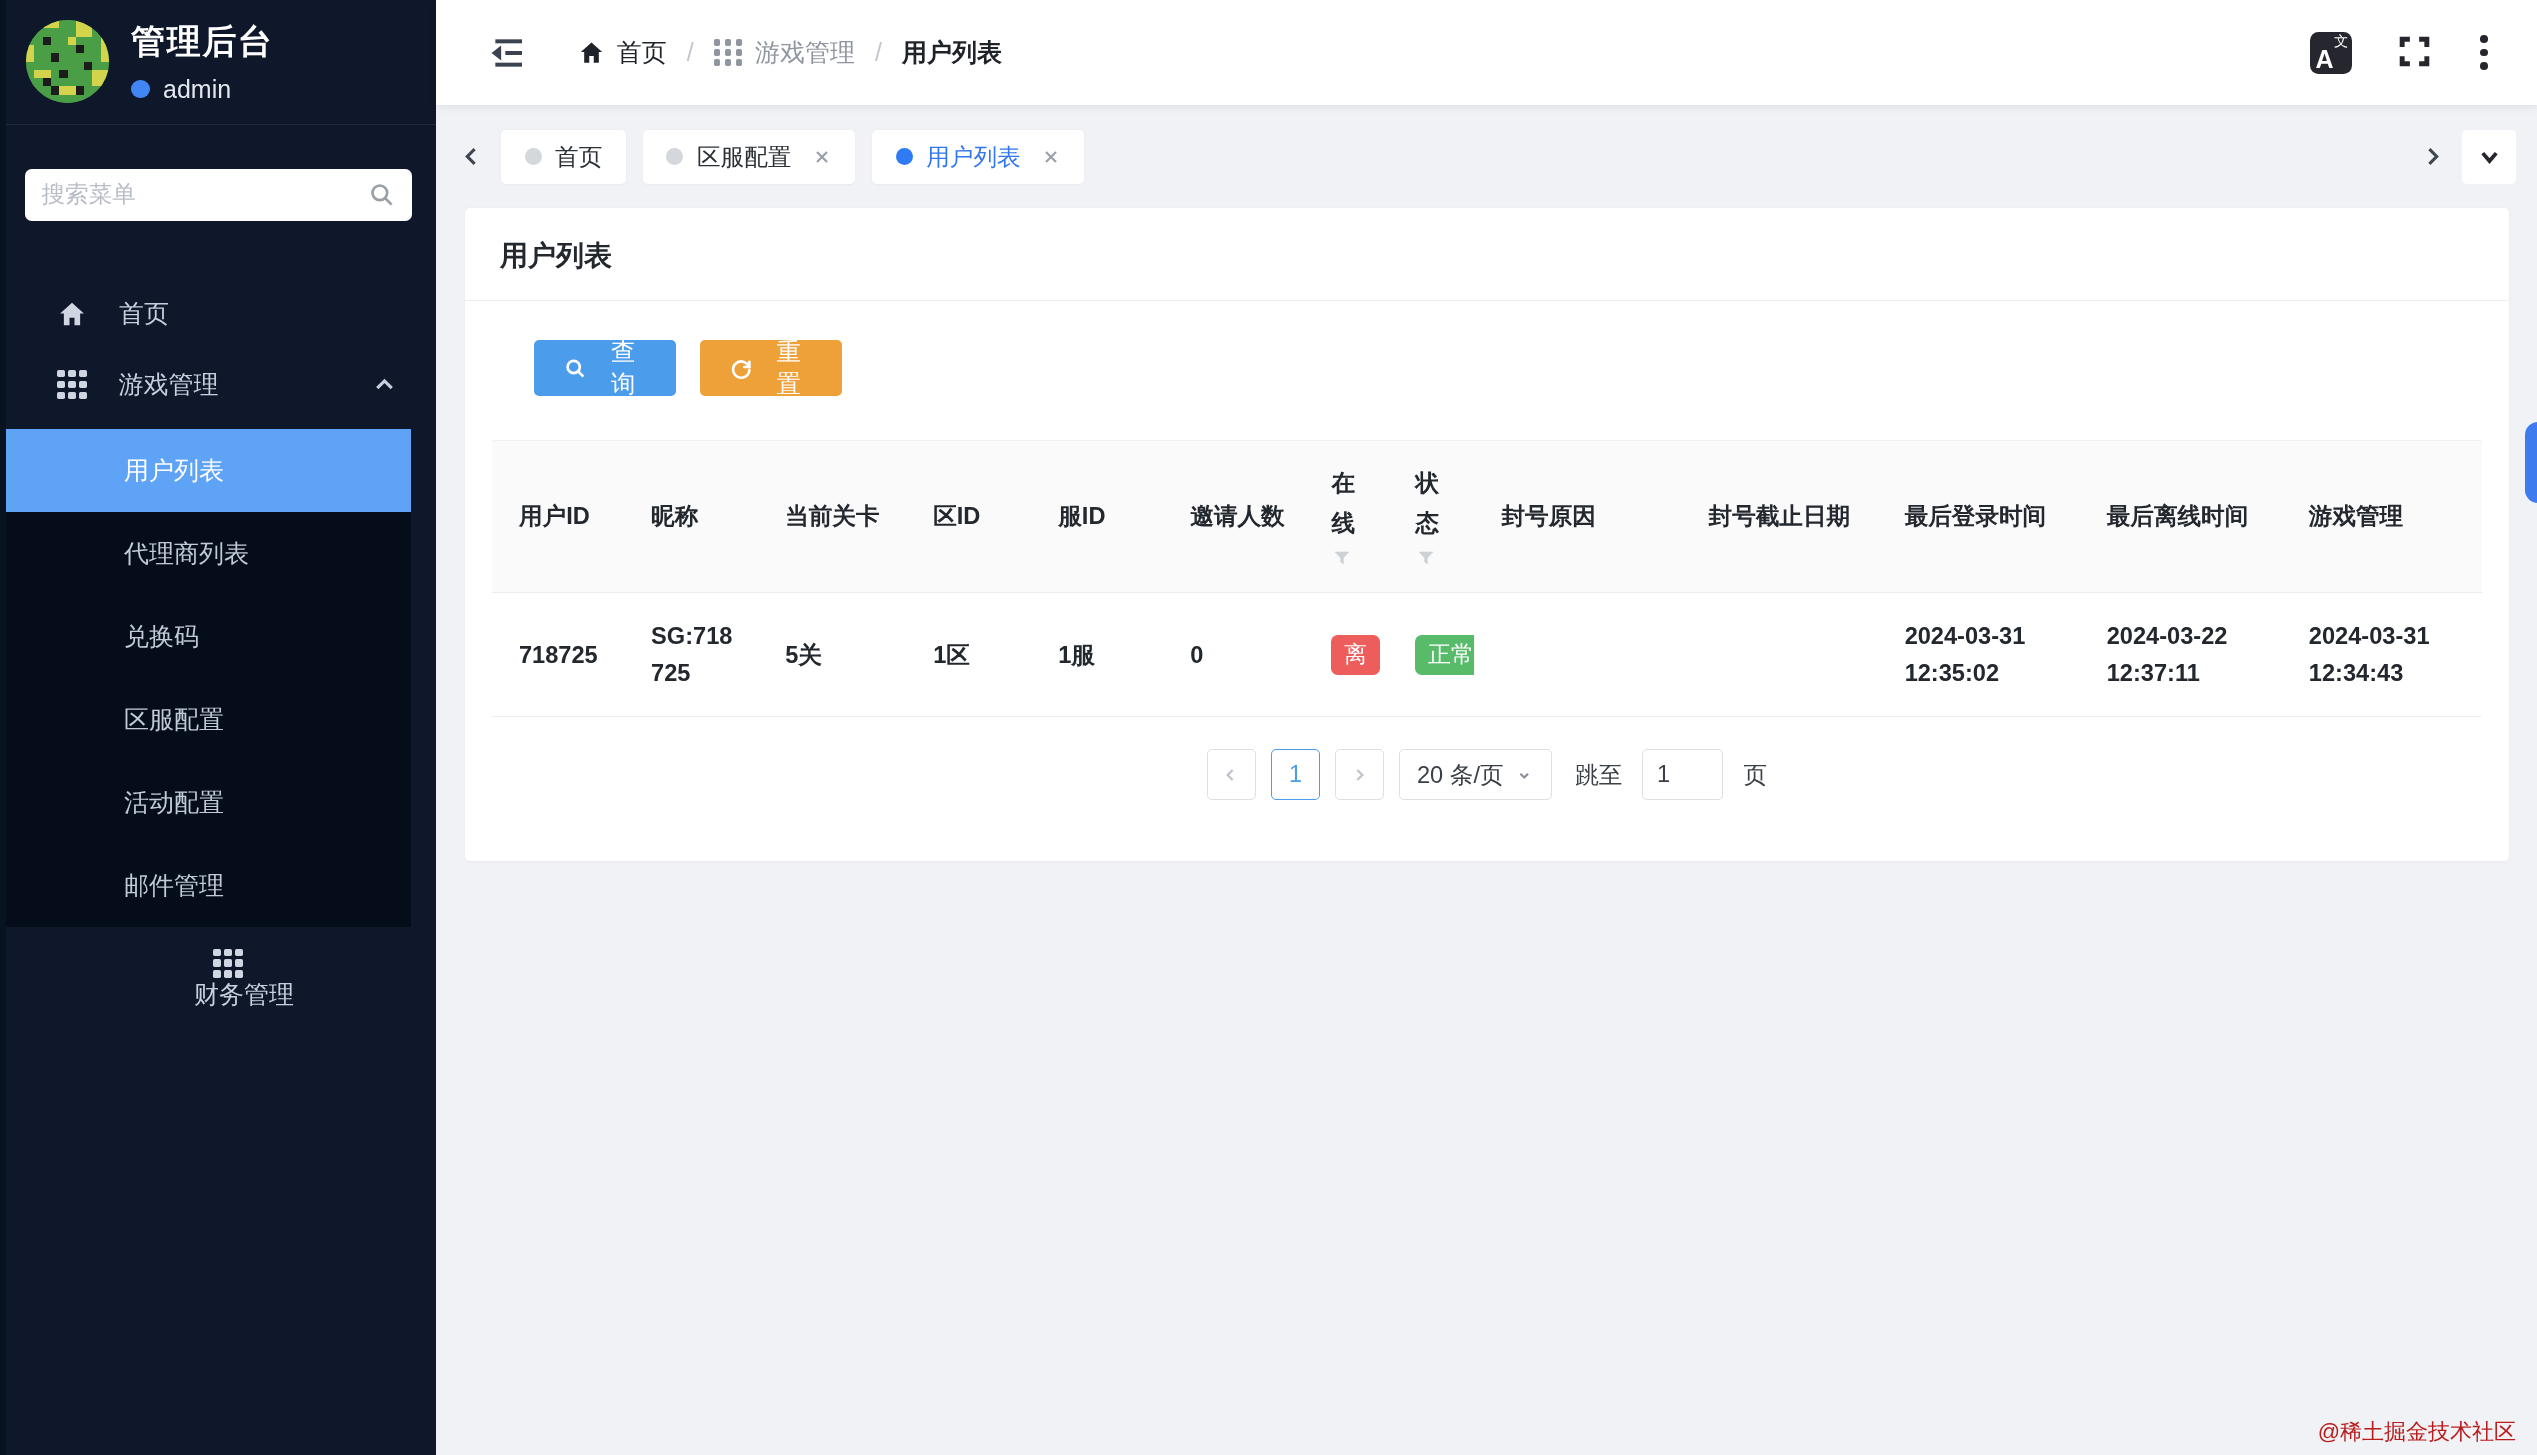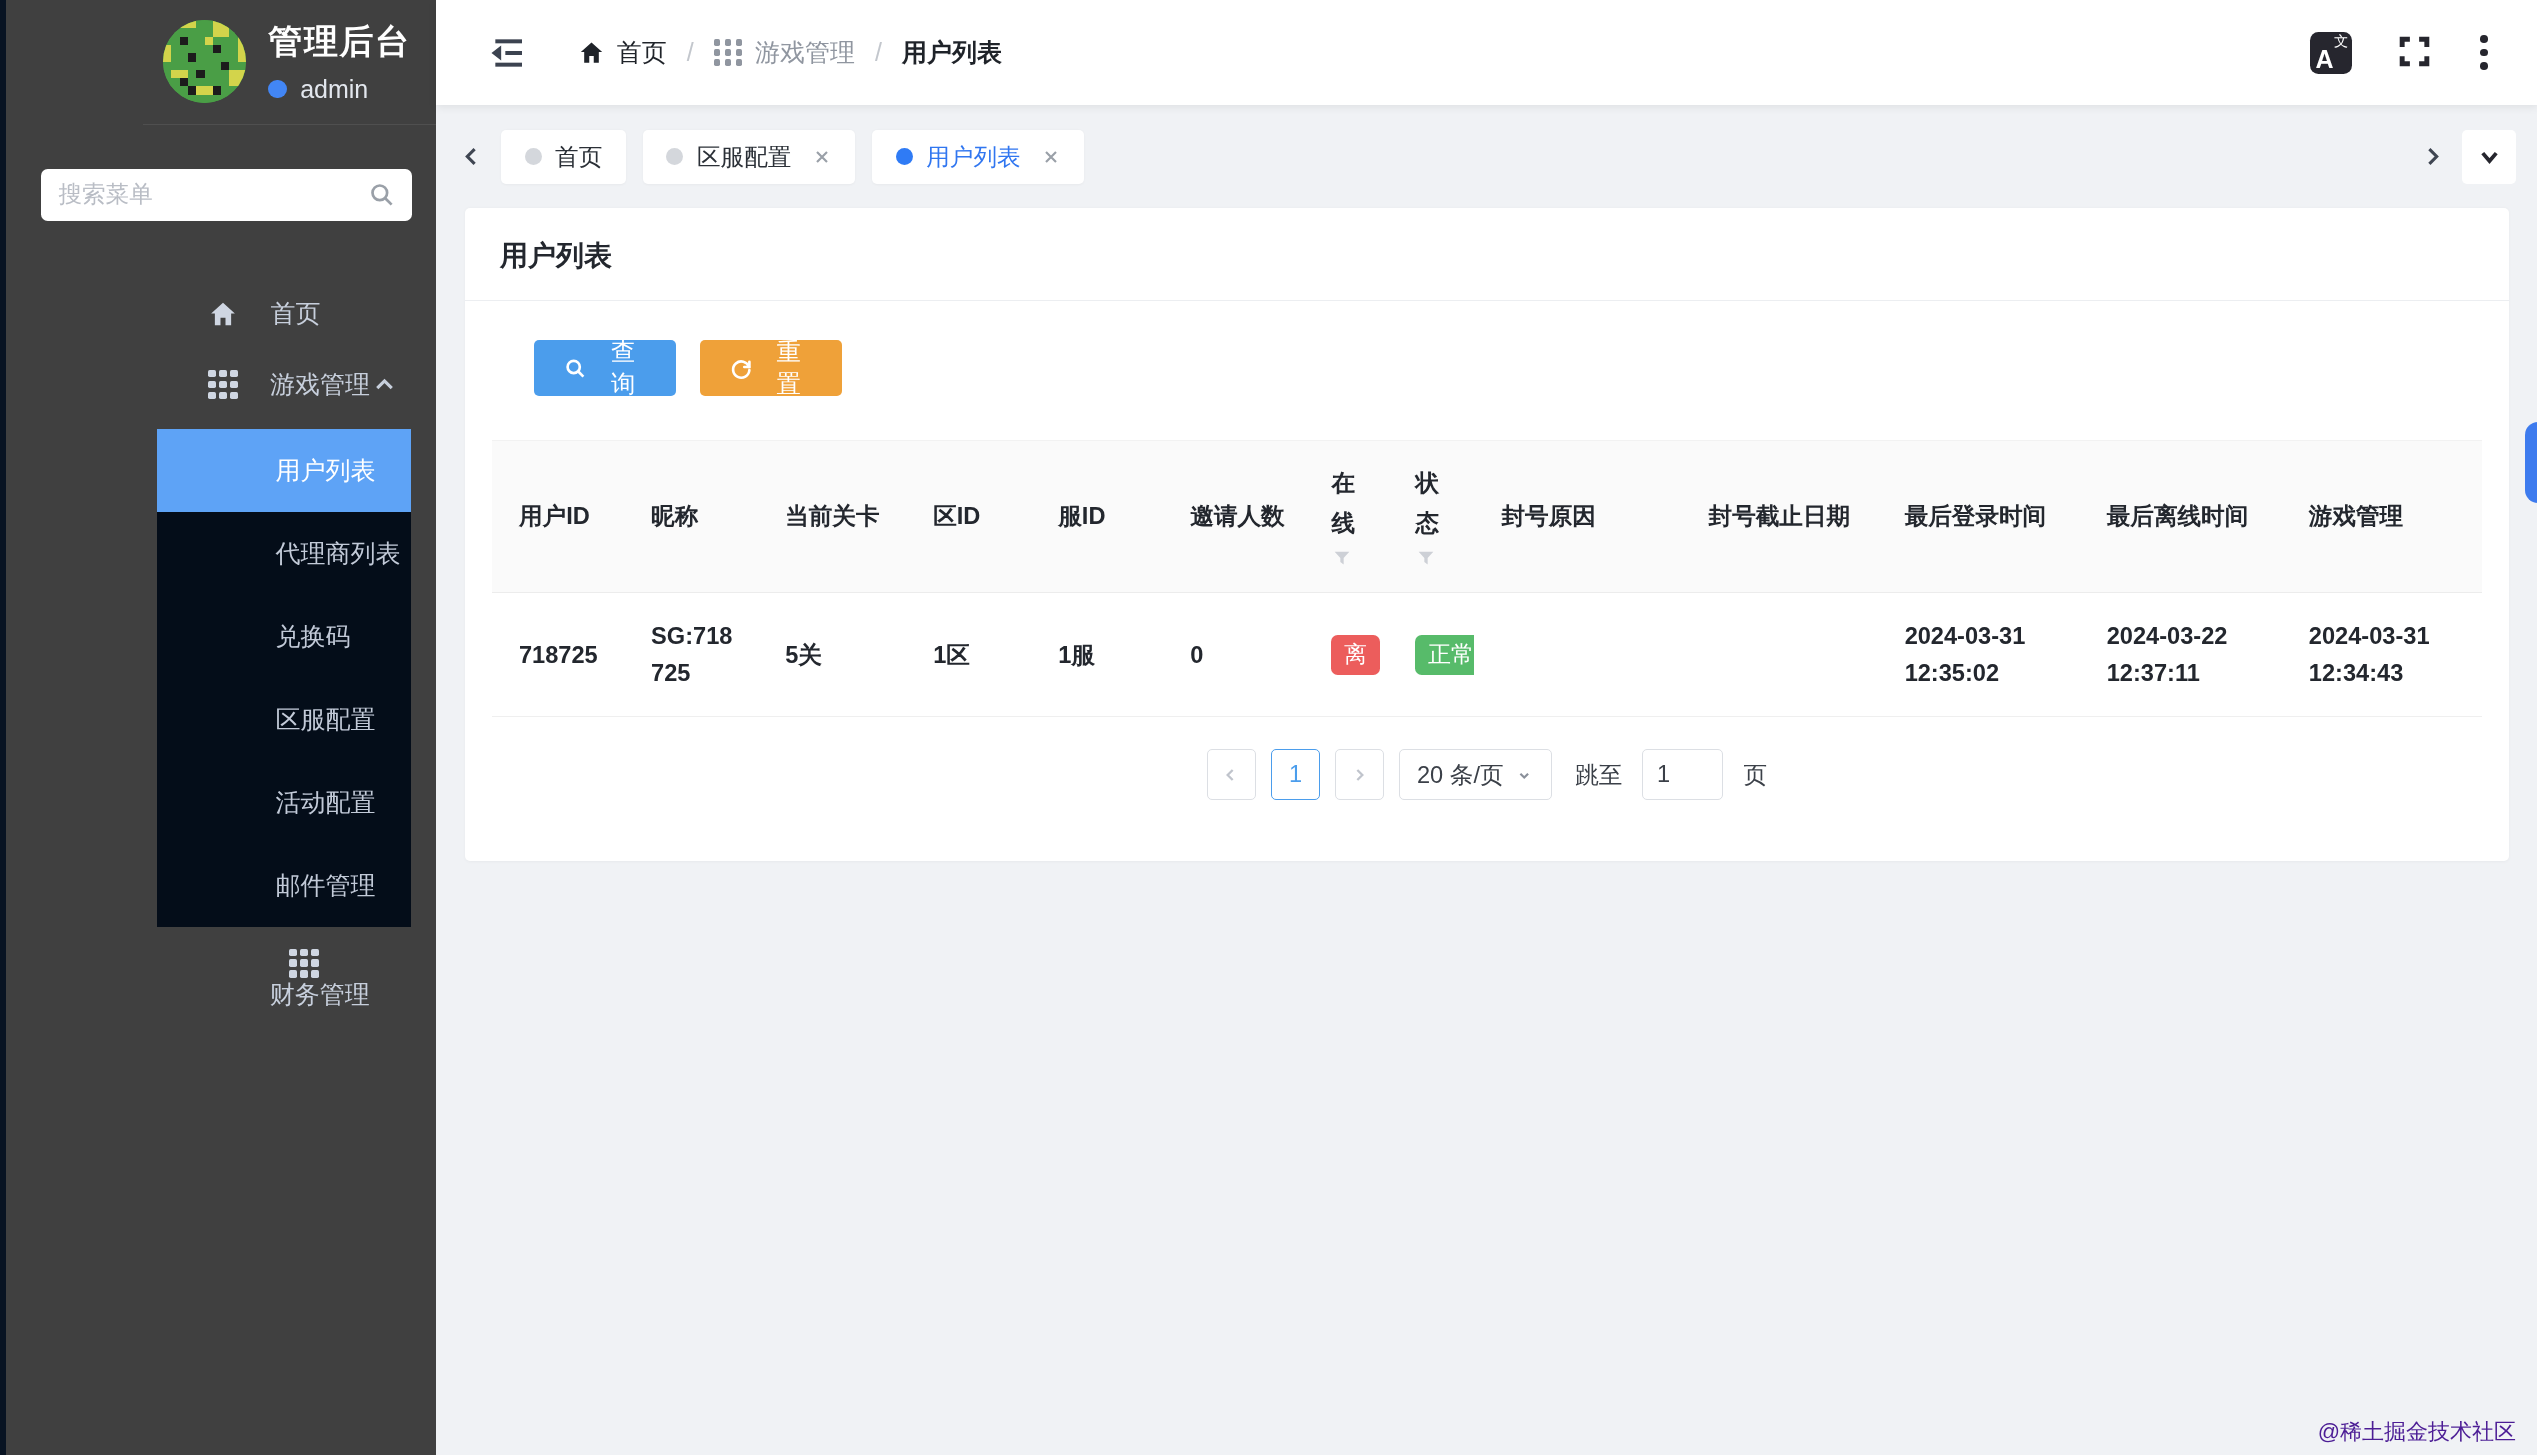--- a/index.html
+++ b/index.html
@@ -1,22 +1,22 @@
 <!DOCTYPE html>
 <html style="font-size:13.5px"><head>
 <meta charset="utf-8">
 <style>
   * { margin:0; padding:0; box-sizing:border-box; }
   html,body { width:2538px; height:1455px; overflow:hidden;
     font-family:"Liberation Sans", sans-serif; color:#1f2329; }
   .app { display:flex; width:2538px; height:1455px; background:#f0f2f5; position:relative; }
 
   
-  .sidebar { width:436px; height:100%; background:#404040; flex:0 0 auto;
-    border-left:6.7px solid #081322; display:flex; flex-direction:column; color:#c7cfdc;align-items:flex-end; }
+  .sidebar { width:436px; height:100%; background:#0f172a; flex:0 0 auto;
+    border-left:6.7px solid #081322; display:flex; flex-direction:column; color:#c7cfdc; }
   .side-head { display:flex; align-items:center; gap:22px; padding:18.5px 25px 20px 20px;
     border-bottom:0.8px solid rgba(255,255,255,0.08); }
   .avatar { width:83px; height:83px; border-radius:50%; overflow:hidden; background:#4a9e46; flex:0 0 auto; }
   .avatar svg { display:block; width:100%; height:100%; }
   .side-title { font-size:34px; font-weight:bold; color:#fff; letter-spacing:1.7px; }
   .side-user { display:flex; align-items:center; gap:13.5px; margin-top:10px; }
   .side-user .dot { width:18.5px; height:18.5px; border-radius:50%; background:#4286f5; }
   .side-user span[data-name="username"] { font-size:25px; color:#e3e7ee; }
   .side-search { margin:44px 23.6px 0 18.5px; background:#fff; border-radius:6.7px; height:52px;
     display:flex; align-items:center; padding:0 17px; }
@@ -118,21 +118,21 @@
   .pg-box { min-width:49px; height:51px; border:1.7px solid #dcdfe4; border-radius:5px;
     background:#fff; display:flex; align-items:center; justify-content:center; cursor:pointer; }
   .pg-box svg { width:20px; height:20px; stroke:#c0c4cc; stroke-width:2.8; fill:none; }
   .pg-box.current { border-color:#4b9dec; color:#4b9dec; }
   .pg-size { padding:0 17px; gap:11.8px; min-width:142px; }
   .pg-size svg { width:18.5px; height:18.5px; stroke:#8a909a; }
   .pg-jump-input { width:81px; height:51px; border:1.7px solid #dcdfe4; border-radius:5px;
     font-size:23.6px; padding:0 13.5px; outline:none; font-family:inherit; color:#3b4048; margin:0 5px; }
   .pg-label { margin-left:8.4px; }
 
-  .watermark { position:absolute; right:22px; bottom:8.4px; font-size:22px; color:#4c1d95; }
+  .watermark { position:absolute; right:22px; bottom:8.4px; font-size:22px; color:#b91c1c; }
   .float-pill { position:absolute; right:0; top:422px; width:13.5px; height:81px;
     background:#3d7bee; border-radius:13.5px 0 0 13.5px; cursor:pointer; }
 </style>
 </head>
 <body>
 
 <div class="app" data-name="app-root">
 
   <aside class="sidebar" data-name="sidebar">
     <div class="side-head" data-name="sidebar-header">

